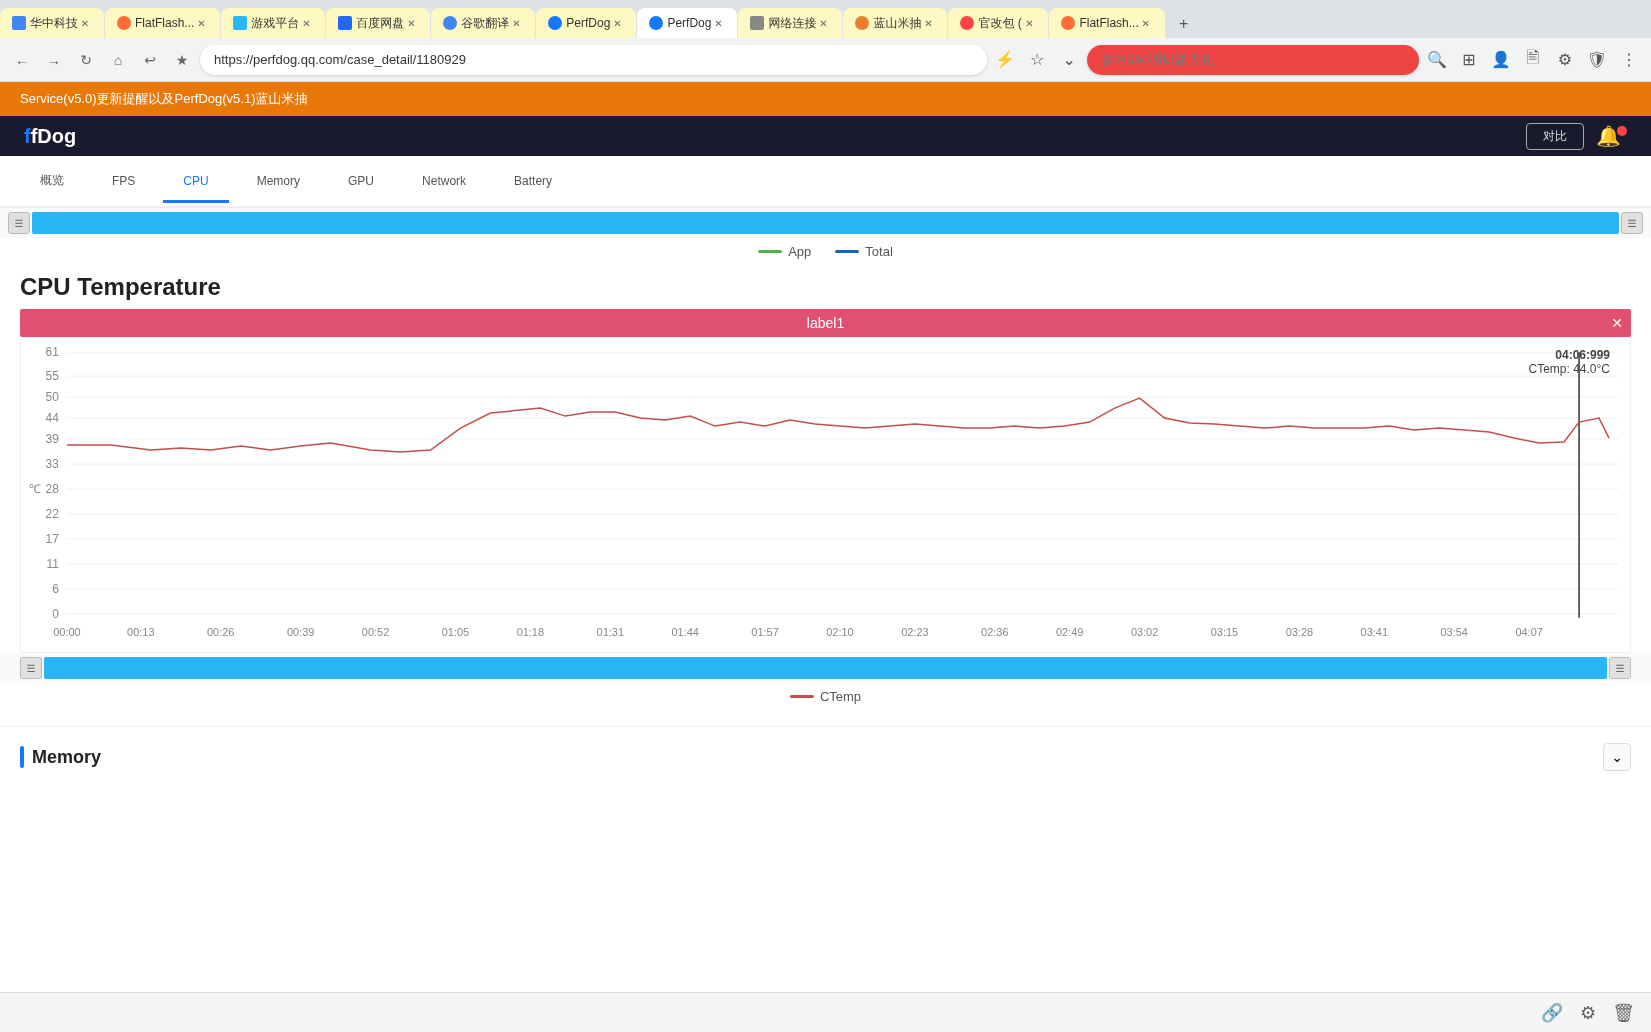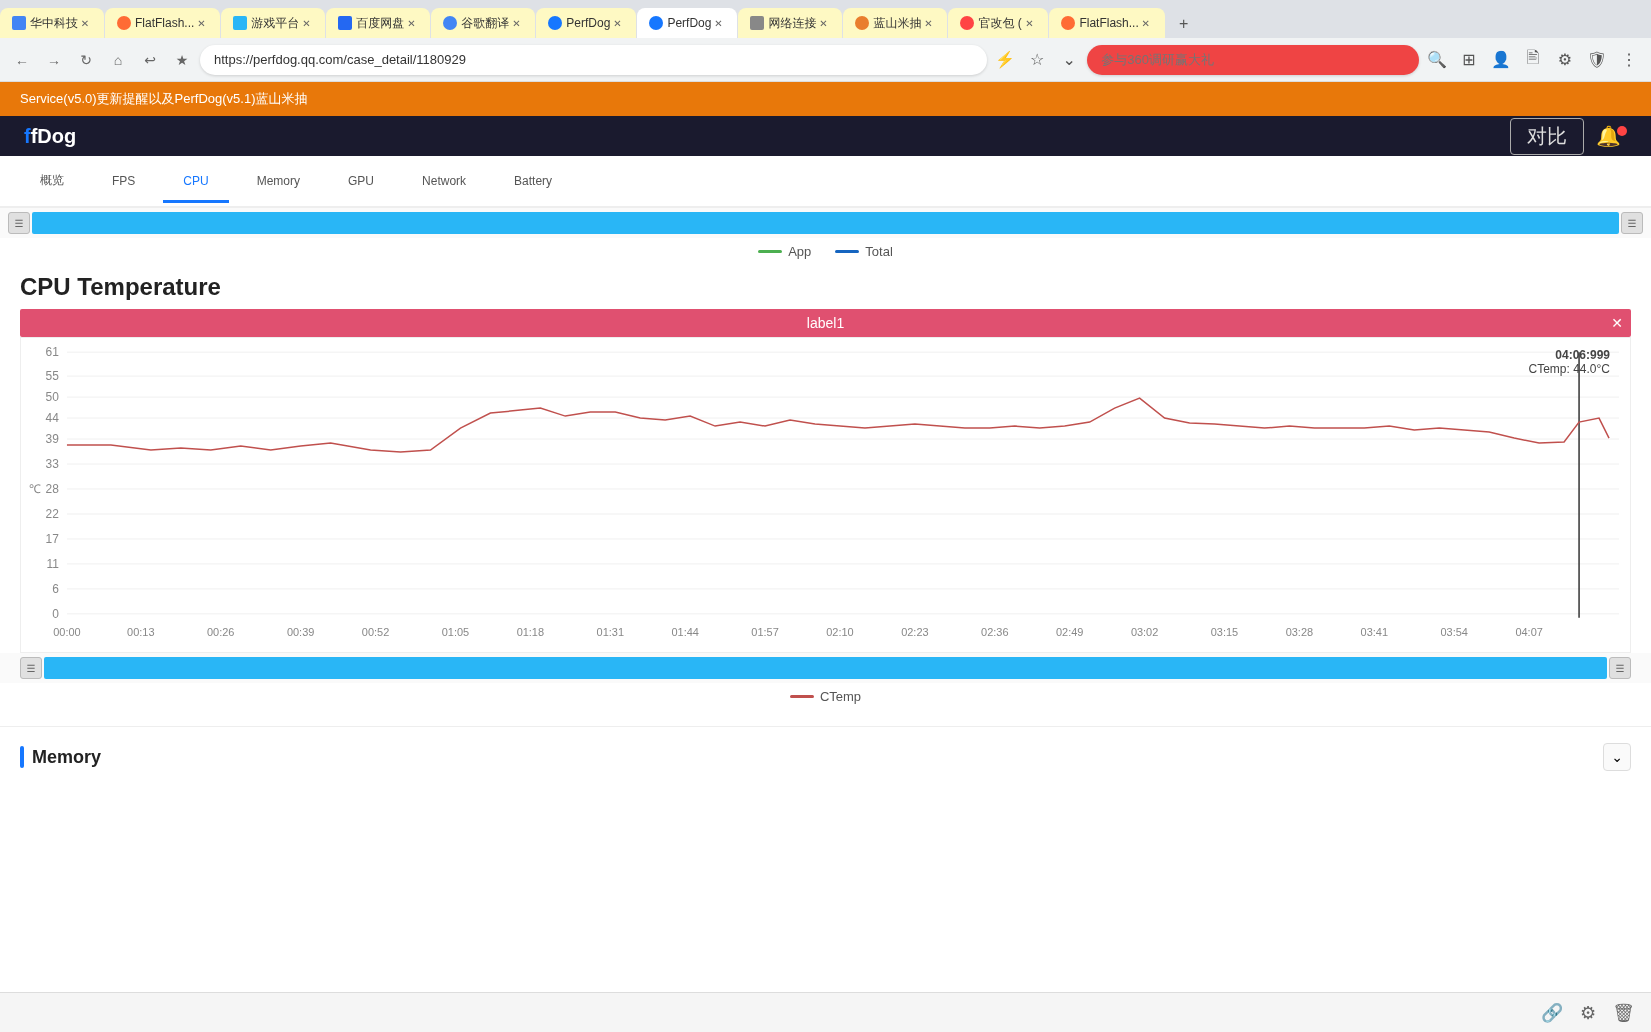--- a/index.html
+++ b/index.html
@@ -20,21 +20,21 @@
     .toolbar-icons { display: flex; align-items: center; gap: 4px; }
     .toolbar-icon { width: 28px; height: 28px; display: flex; align-items: center; justify-content: center; border-radius: 50%; cursor: pointer; color: #555; font-size: 16px; }
 
     
     .notification-banner { background: #e8780a; color: #fff; padding: 8px 20px; font-size: 13px; }
 
     
     .app-header { background: #1a1a2e; display: flex; align-items: center; justify-content: space-between; padding: 0 24px; height: 40px; }
     .app-logo { color: #fff; font-size: 20px; font-weight: bold; }
     .header-right { display: flex; align-items: center; gap: 12px; }
-    .compare-btn { border: 1px solid #aaa; color: #ddd; background: transparent; padding: 4px 16px; border-radius: 4px; font-size: 20px; cursor: pointer; }
+    .compare-btn { border: 1px solid #aaa; color: #ddd; background: transparent; padding: 4px 16px; border-radius: 4px; font-size: 12px; cursor: pointer; }
     .bell-icon { color: #f0a500; font-size: 20px; cursor: pointer; }
 
     
     .nav-tabs { display: flex; align-items: center; padding: 0 20px; background: #fff; border-bottom: 2px solid #eee; height: 52px; gap: 8px; }
     .nav-tab { padding: 12px 20px; font-size: 12px; color: #555; cursor: pointer; border-bottom: 3px solid transparent; margin-bottom: -2px; }
     .nav-tab.active { color: #1677ff; border-bottom: 3px solid #1677ff; font-weight: 500; }
 
     
     .scroll-range-bar { display: flex; align-items: center; padding: 4px 8px; background: #fafafa; }
     .range-handle { width: 22px; height: 22px; background: #e0e0e0; border: 1px solid #bbb; border-radius: 3px; display: flex; align-items: center; justify-content: center; cursor: pointer; flex-shrink: 0; }

